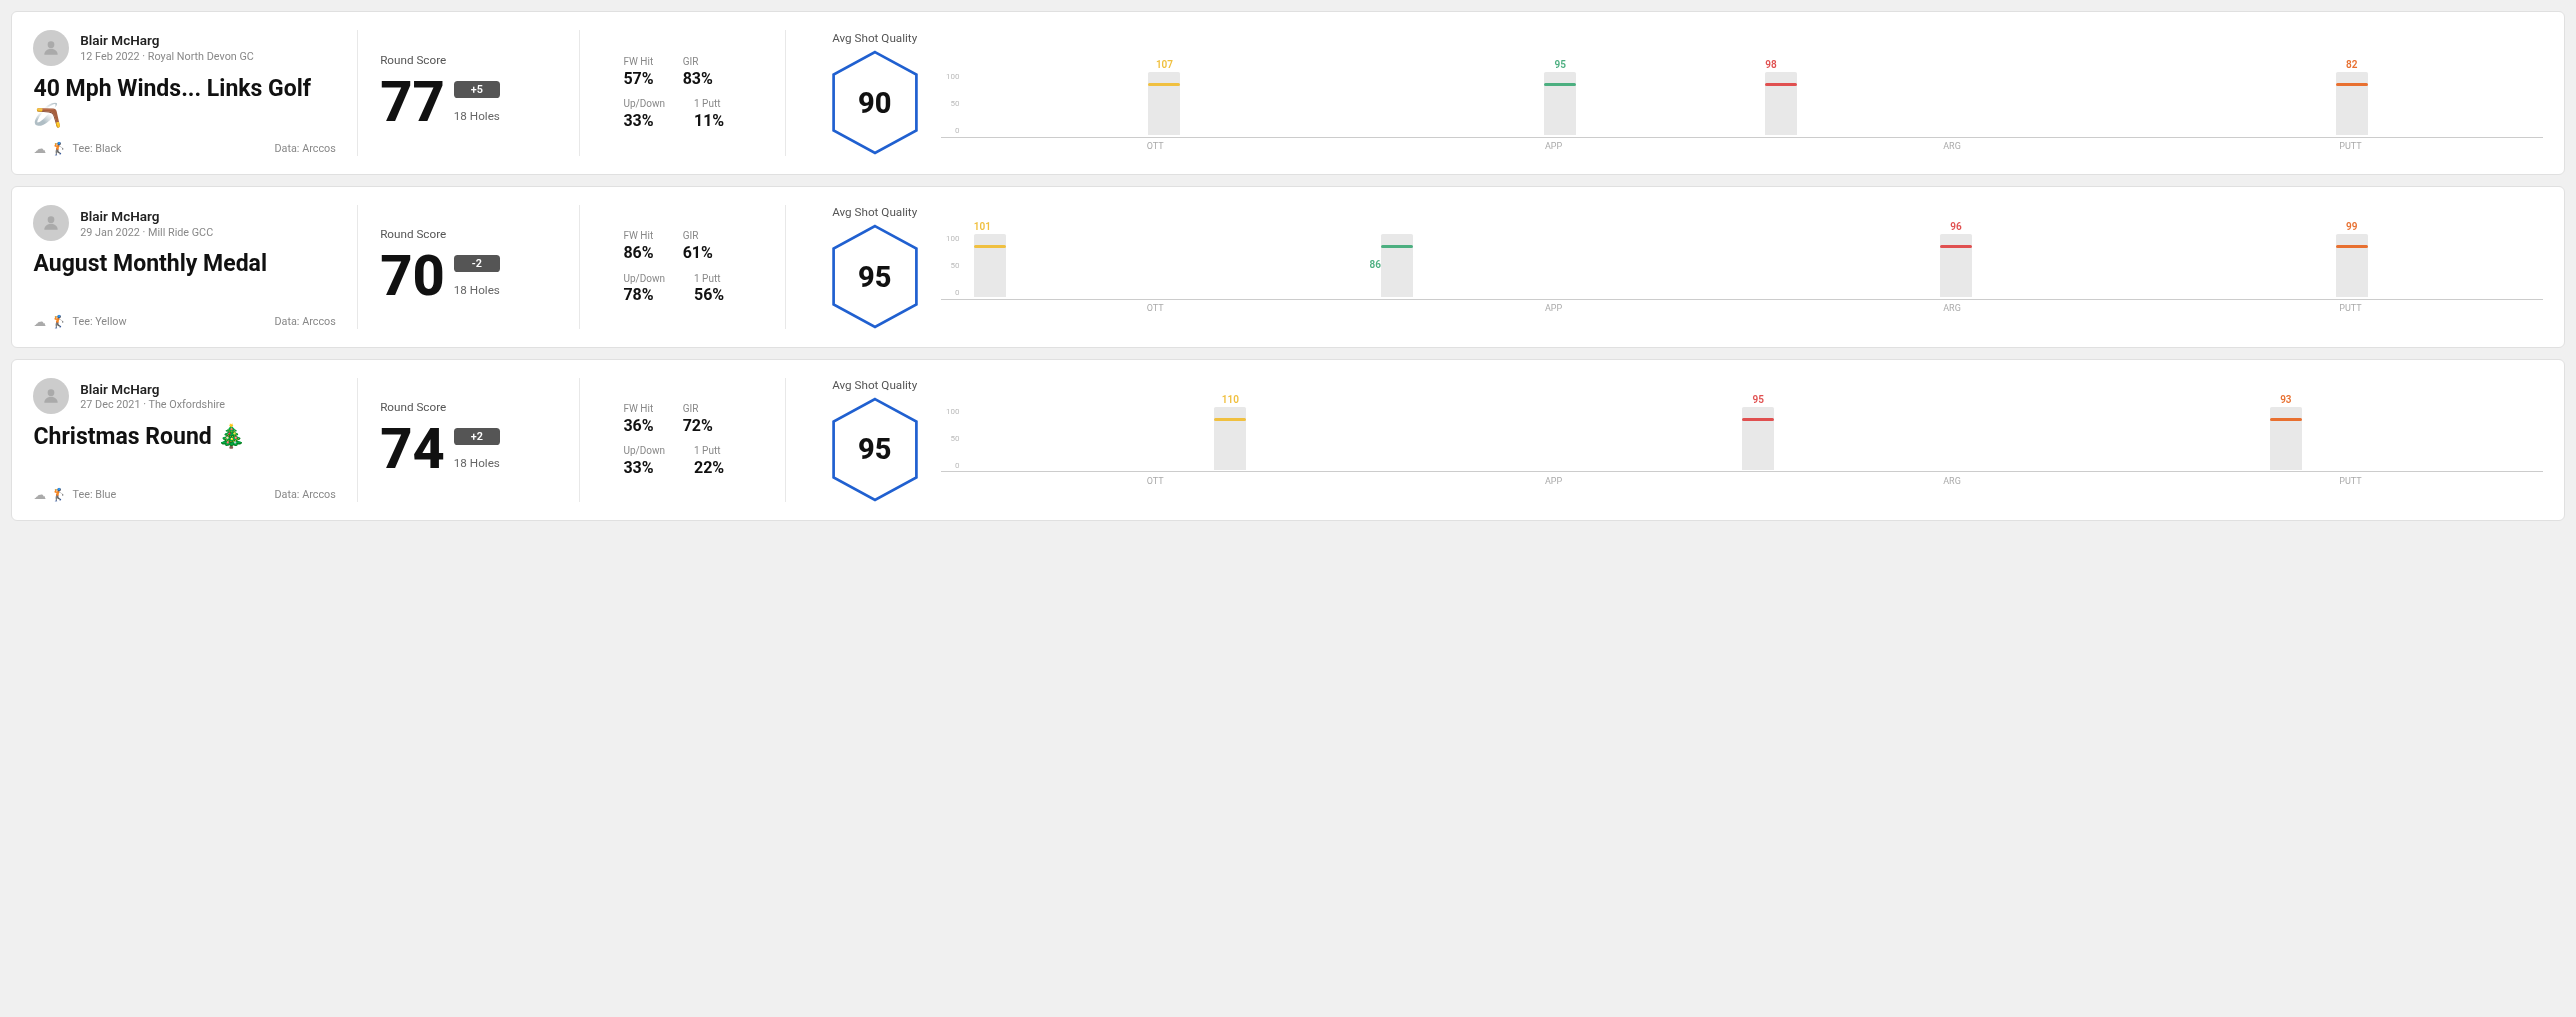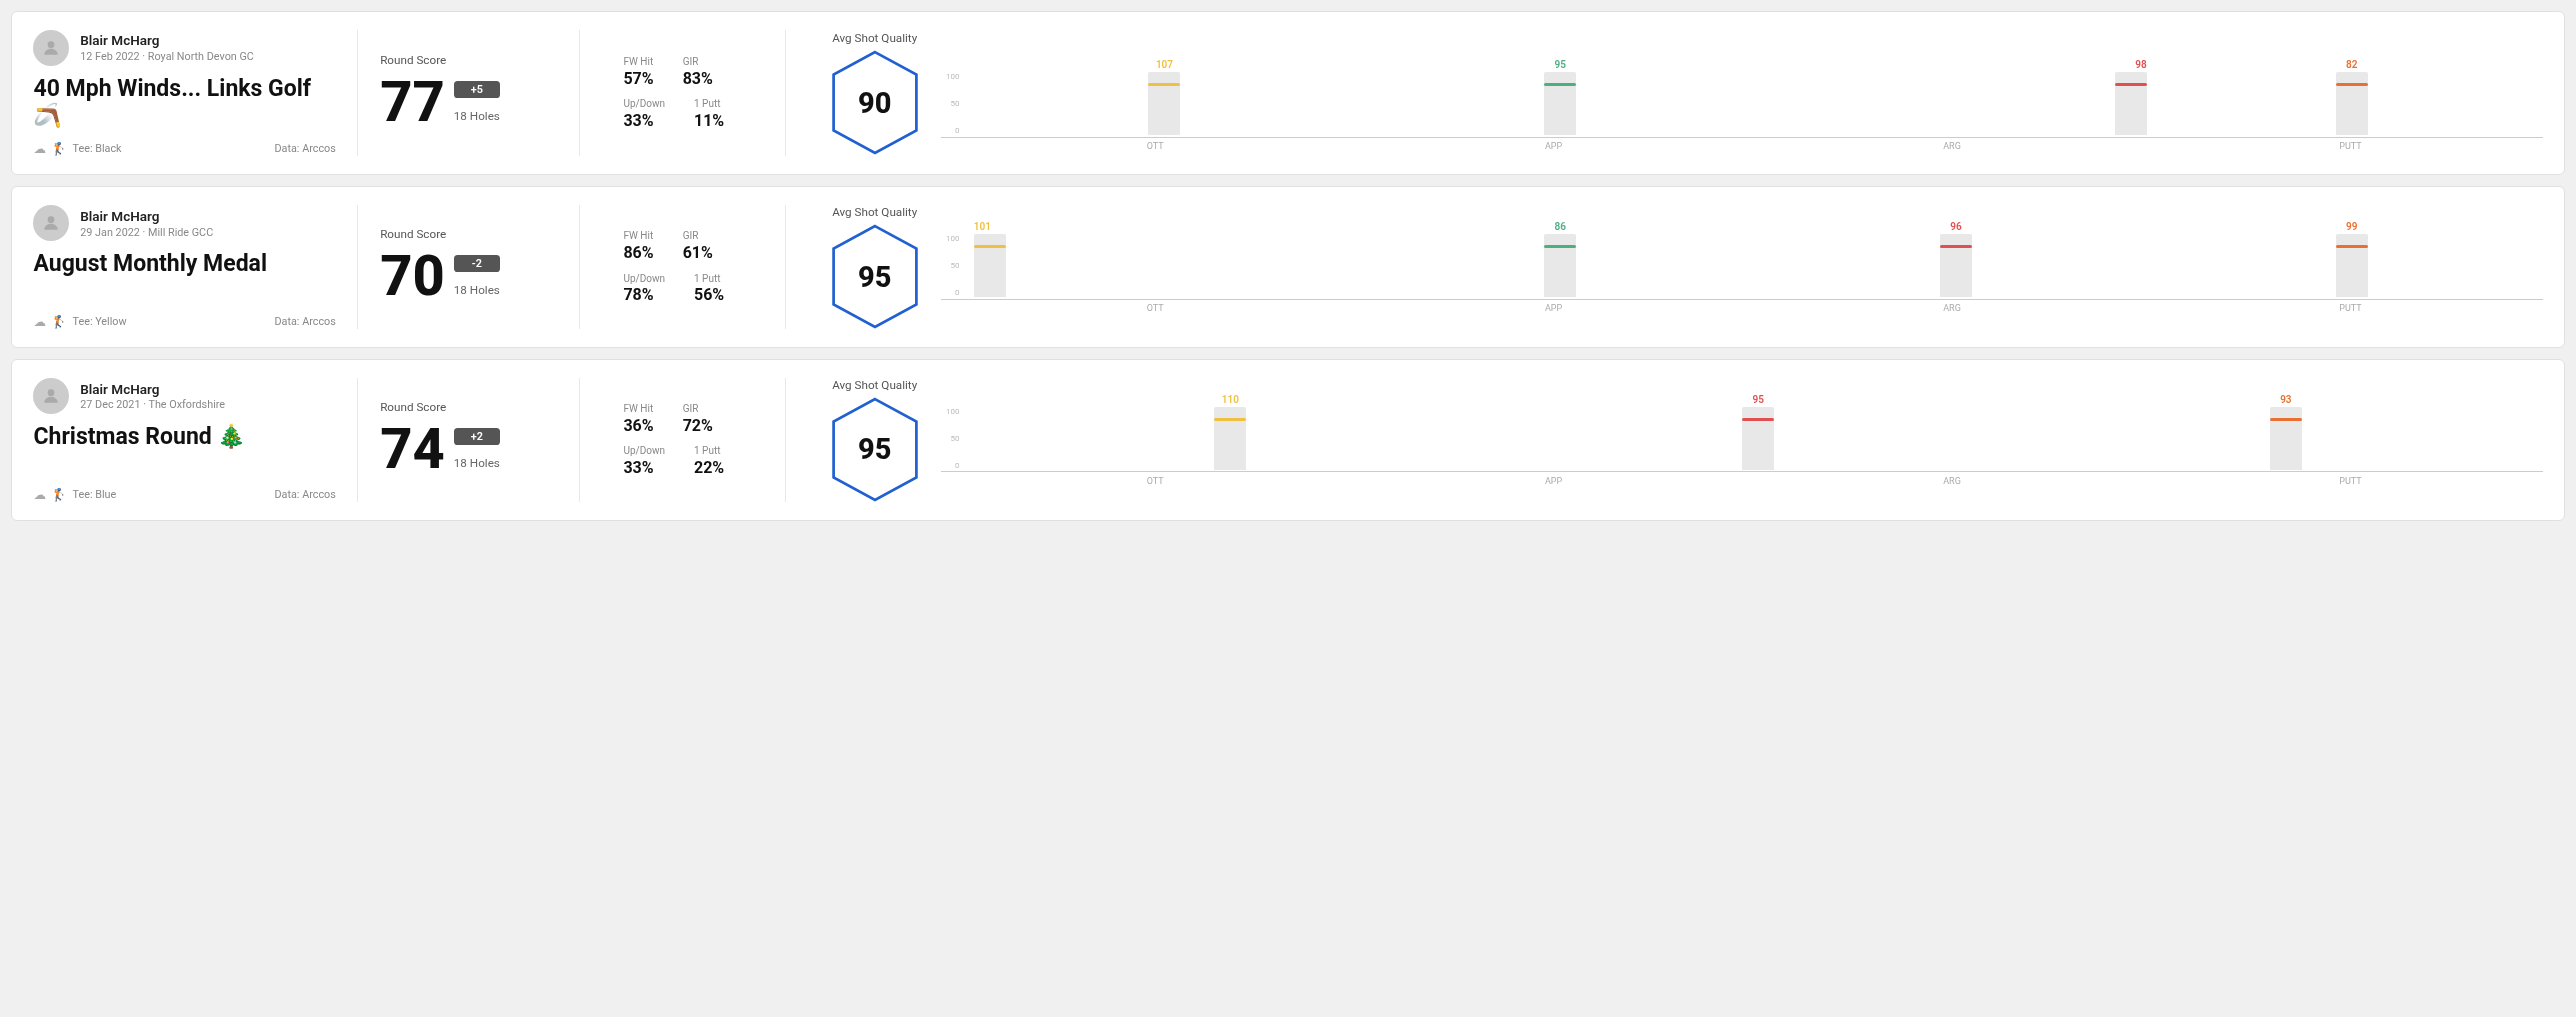--- a/index.html
+++ b/index.html
@@ -282,21 +282,21 @@
         <div style="position:absolute;bottom:49px;left:0;right:0;height:2.7px;background:#f0c040;border-radius:1.8px;"></div>
       </div>
     </div>
               <div style="display:flex;flex-direction:column;align-items:center;flex:1;">
       <span style="font-size:10px;font-weight:600;color:#4caf80;margin-bottom:1.8px;">95</span>
       <div style="width:32px;background:#e8e8e8;border-radius:1.8px 1.8px 0 0;height:63px;position:relative;">
         <div style="position:absolute;bottom:0;left:0;right:0;height:46px;background:#e8e8e8;border-radius:1.8px 1.8px 0 0;"></div>
         <div style="position:absolute;bottom:49px;left:0;right:0;height:2.7px;background:#4caf80;border-radius:1.8px;"></div>
       </div>
     </div>
-              <div style="display:flex;flex-direction:column;align-items:flex-end;flex:1;margin-top:24px;">
+              <div style="display:flex;flex-direction:column;align-items:flex-start;flex:1;margin-top:24px;">
       <span style="font-size:10px;font-weight:600;color:#e05050;margin-bottom:1.8px;">98</span>
       <div style="width:32px;background:#e8e8e8;border-radius:1.8px 1.8px 0 0;height:63px;position:relative;">
         <div style="position:absolute;bottom:0;left:0;right:0;height:48px;background:#e8e8e8;border-radius:1.8px 1.8px 0 0;"></div>
         <div style="position:absolute;bottom:49px;left:0;right:0;height:2.7px;background:#e05050;border-radius:1.8px;"></div>
       </div>
     </div>
               <div style="display:flex;flex-direction:column;align-items:center;flex:1;justify-content:center;">
       <span style="font-size:10px;font-weight:600;color:#e87030;margin-bottom:1.8px;">82</span>
       <div style="width:32px;background:#e8e8e8;border-radius:1.8px 1.8px 0 0;height:63px;position:relative;">
         <div style="position:absolute;bottom:0;left:0;right:0;height:40px;background:#e8e8e8;border-radius:1.8px 1.8px 0 0;"></div>
@@ -394,21 +394,21 @@
     <span>50</span>
     <span>0</span>
   </div>
               <div style="display:flex;flex-direction:column;align-items:flex-start;flex:1;">
       <span style="font-size:10px;font-weight:600;color:#f0c040;margin-bottom:1.8px;">101</span>
       <div style="width:32px;background:#e8e8e8;border-radius:1.8px 1.8px 0 0;height:63px;position:relative;">
         <div style="position:absolute;bottom:0;left:0;right:0;height:49px;background:#e8e8e8;border-radius:1.8px 1.8px 0 0;"></div>
         <div style="position:absolute;bottom:49px;left:0;right:0;height:2.7px;background:#f0c040;border-radius:1.8px;"></div>
       </div>
     </div>
-              <div style="display:flex;flex-direction:column;align-items:center;flex:1;">
+              <div style="display:flex;flex-direction:row;align-items:center;flex:1;">
       <span style="font-size:10px;font-weight:600;color:#4caf80;margin-bottom:1.8px;">86</span>
       <div style="width:32px;background:#e8e8e8;border-radius:1.8px 1.8px 0 0;height:63px;position:relative;">
         <div style="position:absolute;bottom:0;left:0;right:0;height:42px;background:#e8e8e8;border-radius:1.8px 1.8px 0 0;"></div>
         <div style="position:absolute;bottom:49px;left:0;right:0;height:2.7px;background:#4caf80;border-radius:1.8px;"></div>
       </div>
     </div>
               <div style="display:flex;flex-direction:column;align-items:center;flex:1;">
       <span style="font-size:10px;font-weight:600;color:#e05050;margin-bottom:1.8px;">96</span>
       <div style="width:32px;background:#e8e8e8;border-radius:1.8px 1.8px 0 0;height:63px;position:relative;">
         <div style="position:absolute;bottom:0;left:0;right:0;height:47px;background:#e8e8e8;border-radius:1.8px 1.8px 0 0;"></div>

